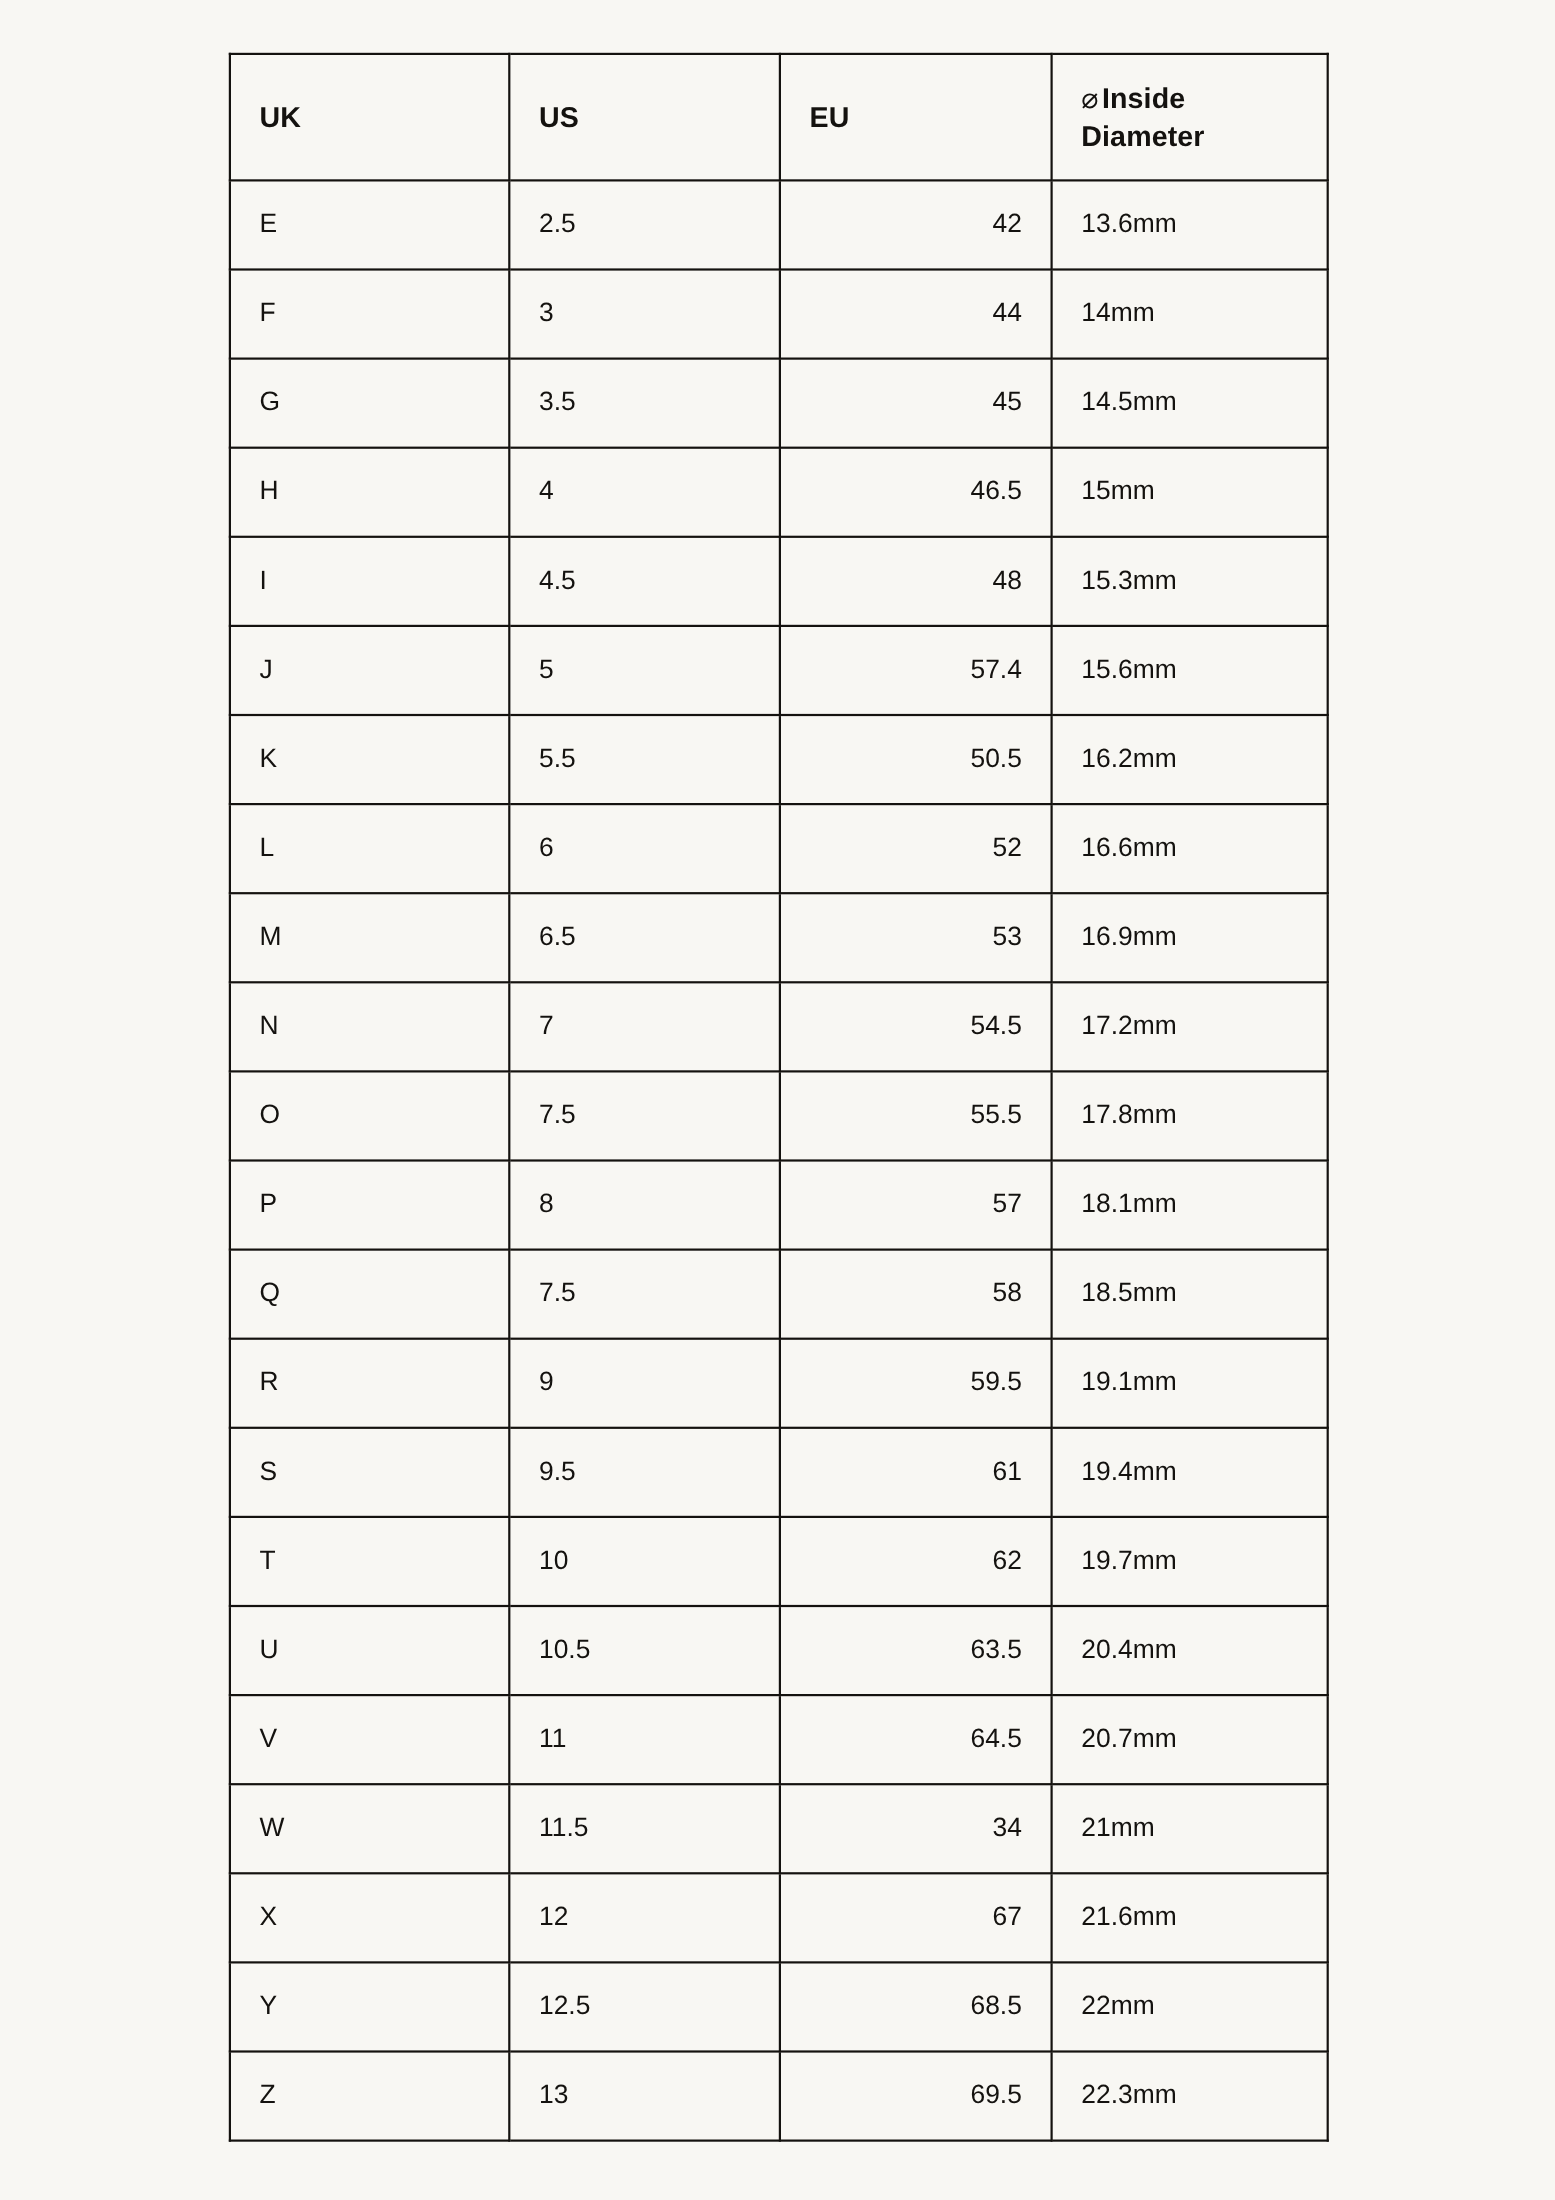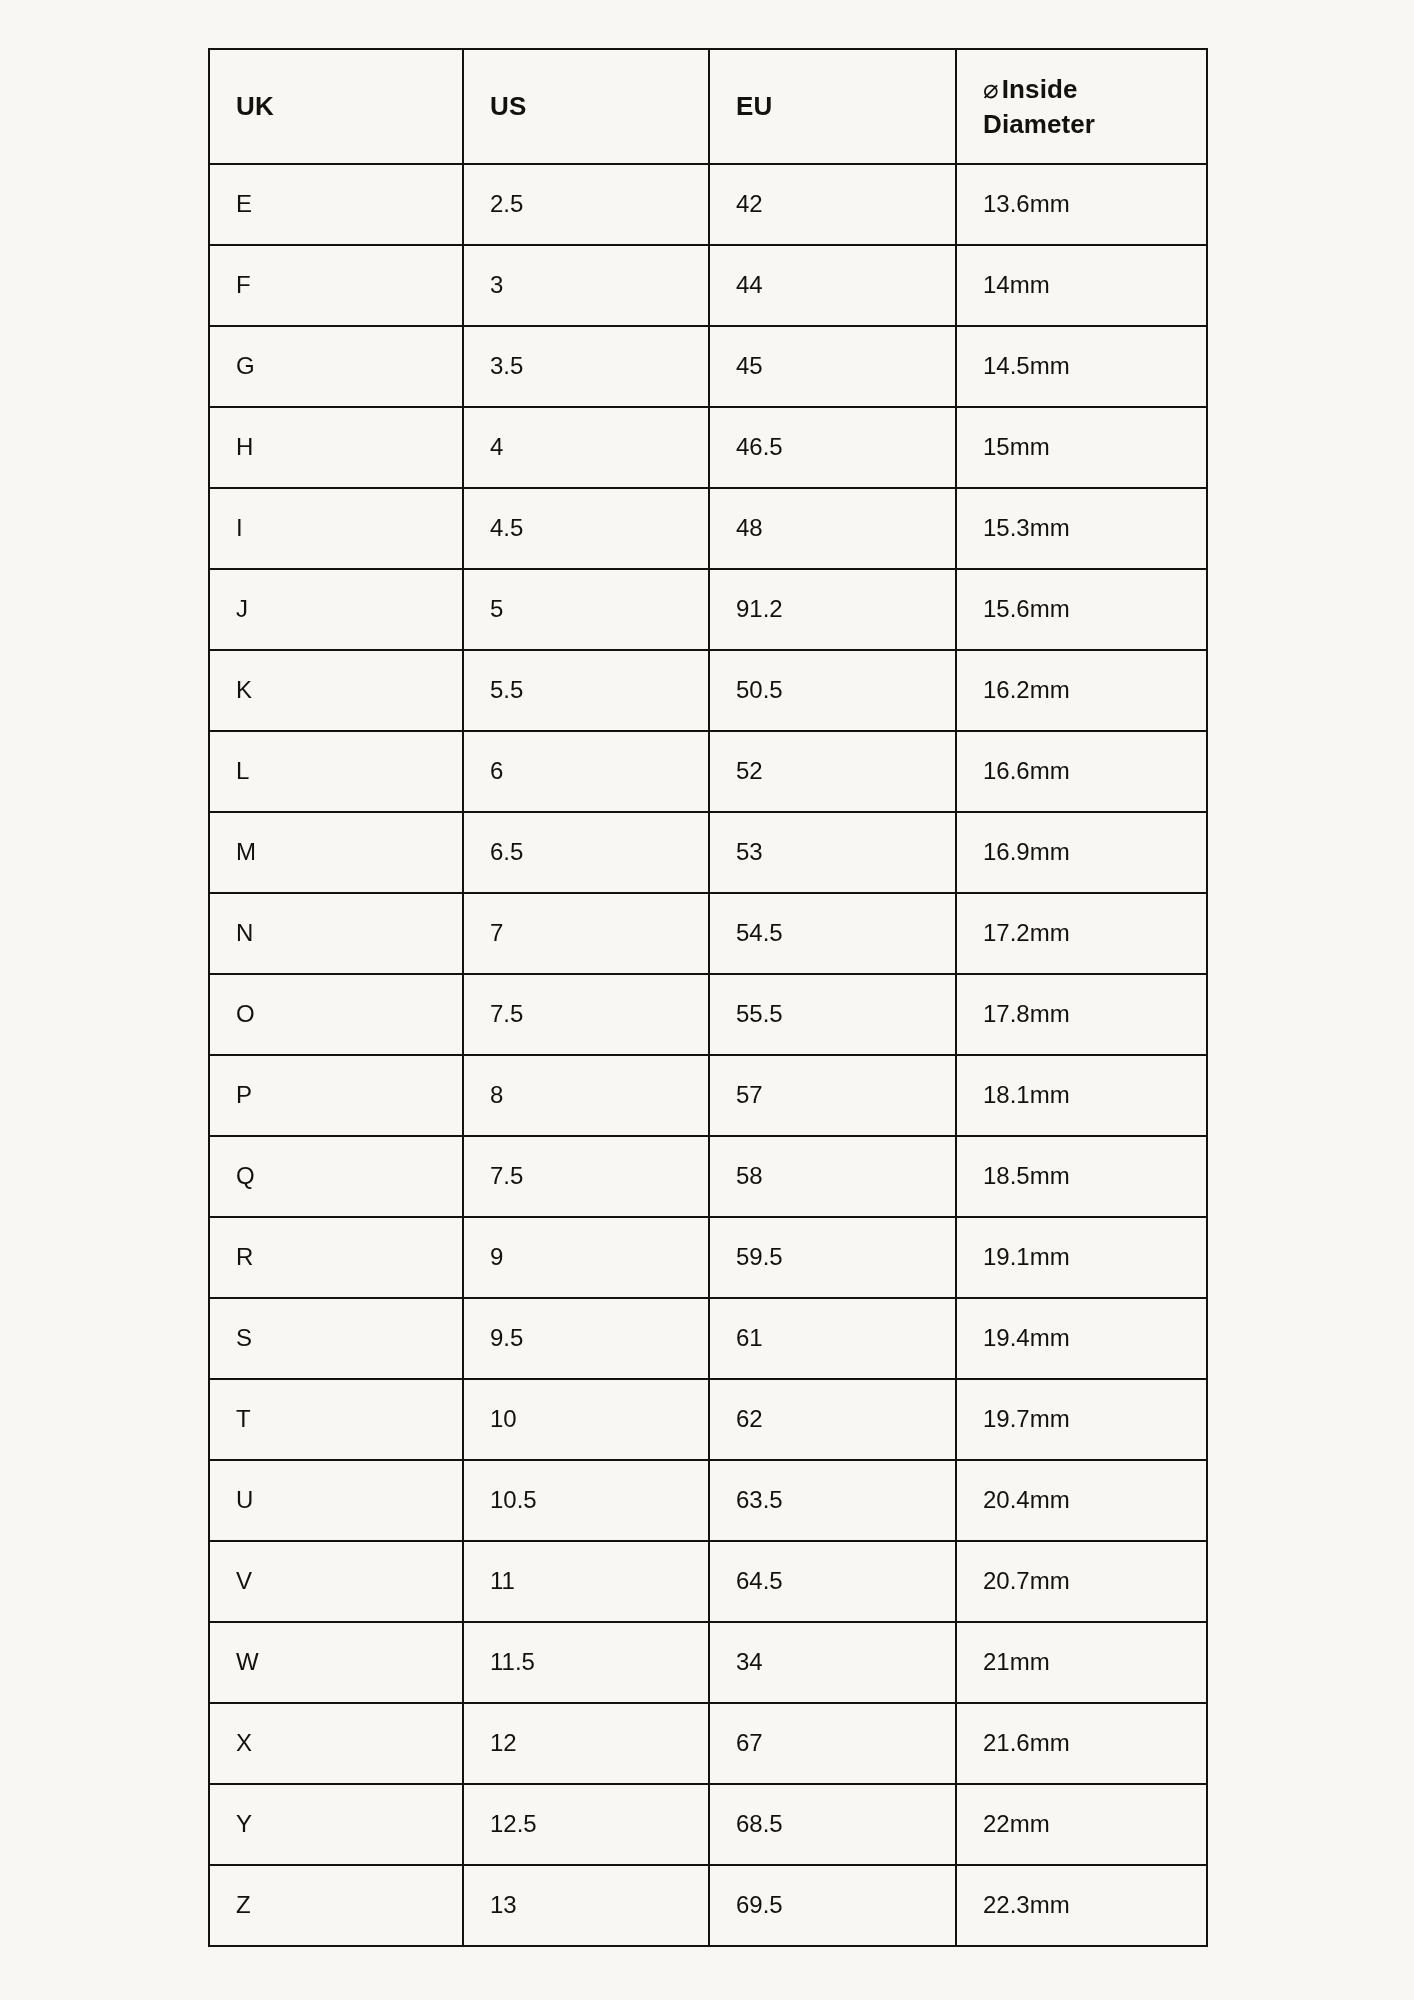--- a/index.html
+++ b/index.html
@@ -72,21 +72,21 @@
   tbody td {
     height: 81px;
     font-size: 24px;
     font-weight: 400;
     padding: 0 26px;
     line-height: 1.2;
   }
 
   td.col-uk   { text-align: left; }
   td.col-us   { text-align: left; }
-  td.col-eu   { text-align: left; }
+  td.col-eu   { text-align: right; }
   td.col-dia  { text-align: left; margin-left: 45px; }
 </style>
 </head>
 <body>
 
 <div id="page">
 
   <div id="size-table-wrap">
     <table class="size-table">
       <colgroup>
@@ -138,21 +138,21 @@
           </tr>
           <tr>
             <td class="col-uk">I</td>
             <td class="col-us">4.5</td>
             <td class="col-eu">48</td>
             <td class="col-dia">15.3mm</td>
           </tr>
           <tr>
             <td class="col-uk">J</td>
             <td class="col-us">5</td>
-            <td class="col-eu">91.2</td>
+            <td class="col-eu">57.4</td>
             <td class="col-dia">15.6mm</td>
           </tr>
           <tr>
             <td class="col-uk">K</td>
             <td class="col-us">5.5</td>
             <td class="col-eu">50.5</td>
             <td class="col-dia">16.2mm</td>
           </tr>
           <tr>
             <td class="col-uk">L</td>

